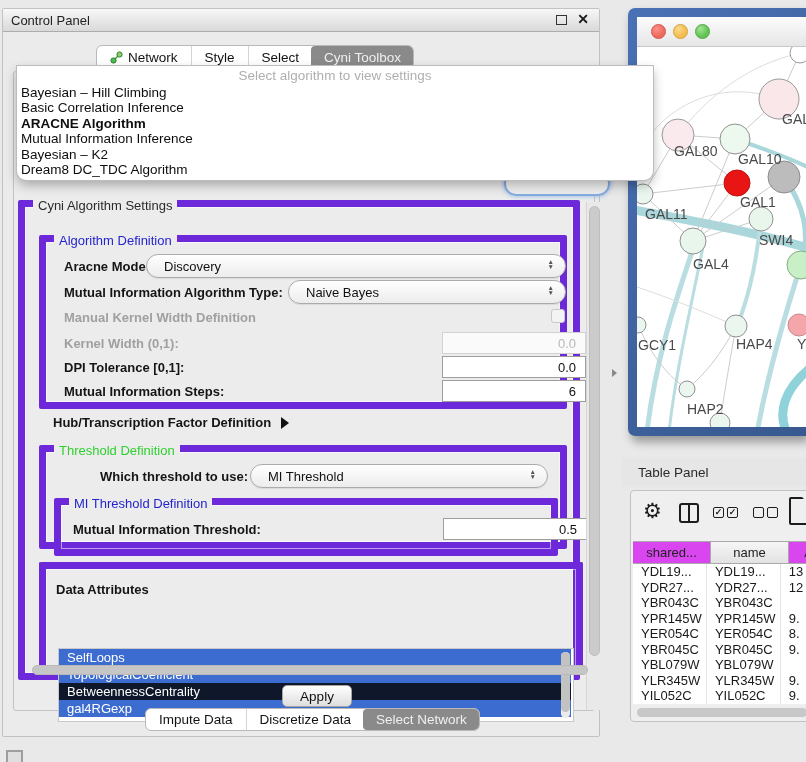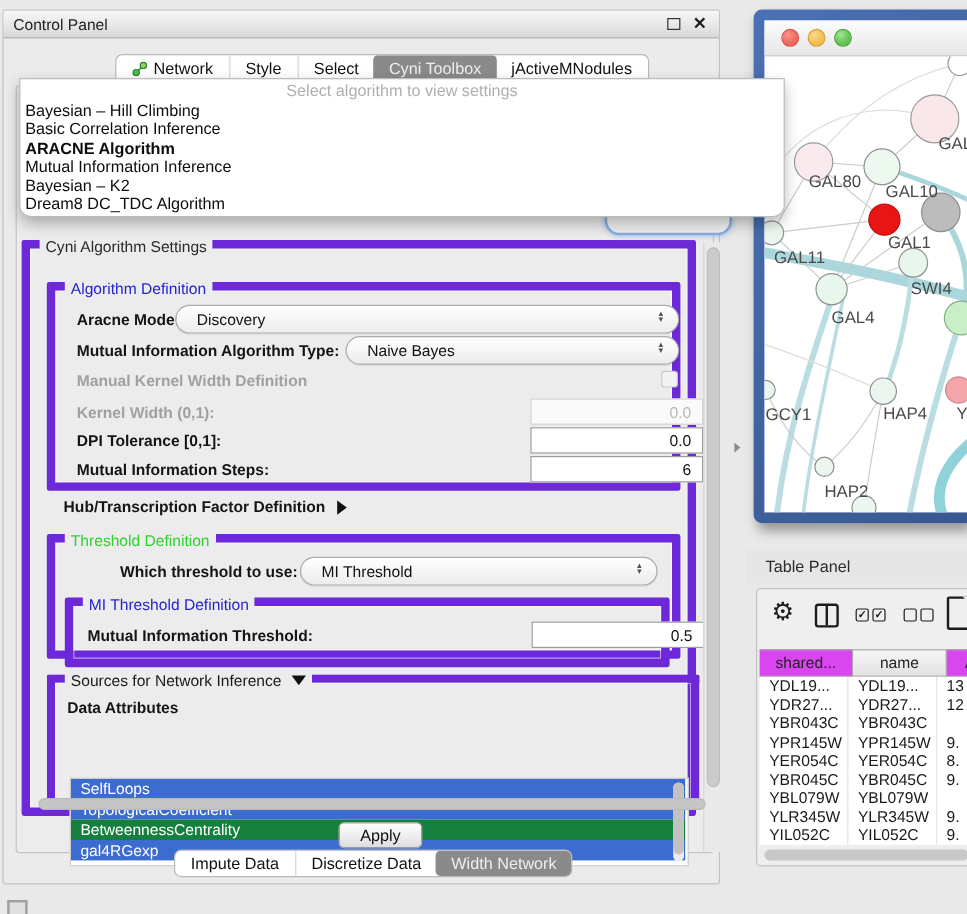--- a/index.html
+++ b/index.html
@@ -171,23 +171,20 @@
         </div>
         <div class="tab">
           <span>Style</span>
         </div>
         <div class="tab">
           <span>Select</span>
         </div>
         <div class="tab sel">
           <span>Cyni Toolbox</span>
         </div>
-        <div class="tab">
-          <span>jActiveMNodules</span>
-        </div>
       </div>
 
     <div class="content">
       <div class="combo-focus"></div>
 
       <div class="grp" style="left:4px; top:128px; width:562px; height:480px;">
         <span class="grp-title">Cyni Algorithm Settings</span>
 
         <div class="grp" style="left:14px; top:28px; width:528px; height:174px;">
           <span class="grp-title blue">Algorithm Definition</span>
@@ -239,32 +236,29 @@
           <div class="grp" style="left:8px; top:46px; width:504px; height:58px;">
             <span class="grp-title blue">MI Threshold Definition</span>
             <div class="lbl" style="left:12px; top:17px;">Mutual Information Threshold:</div>
             <div class="field" style="left:382px; top:13px; width:144px;">
               <span>0.5</span>
             </div>
           </div>
         </div>
 
         <div class="grp" style="left:14px; top:355px; width:544px; height:108px; border-bottom:none;">
-          <span class="grp-title" style="color:#1a1a1a;">
-            <span>Sources for Network Inference</span><span class="tri-d"></span>
-          </span>
           <div class="lbl" style="left:10px; top:13px;">Data Attributes</div>
         </div>
       </div>
 
       <div class="attr-list">
         <div id="attrItems">
             <div class="attr-row" style="background: rgb(61, 108, 208);">SelfLoops</div>
             <div class="attr-row" style="background: rgb(61, 108, 208);">TopologicalCoefficient</div>
-            <div class="attr-row" style="background: #15803d;">BetweennessCentrality</div>
+            <div class="attr-row" style="background: #0f172a;">BetweennessCentrality</div>
             <div class="attr-row" style="background: rgb(61, 108, 208);">gal4RGexp</div>
           </div>
         <div class="attr-sb">
             <div class="attr-sb-thumb"></div>
           </div>
       </div>
 
       <div class="vsb-track" style="left:572px; top:130px; height:508px;">
         <div class="vsb-thumb"></div>
       </div>
@@ -288,21 +282,21 @@
     </div>
 
     <div class="btabbar" id="bottomTabs">
         <div class="tab">
           <span>Impute Data</span>
         </div>
         <div class="tab">
           <span>Discretize Data</span>
         </div>
         <div class="tab sel">
-          <span>Width Network</span>
+          <span>Select Network</span>
         </div>
       </div>
   </div>
 
   <div class="net-window">
     <div class="net-inner">
       <div class="net-titlebar">
         <span class="tl red"></span>
         <span class="tl yel"></span>
         <span class="tl grn"></span>

